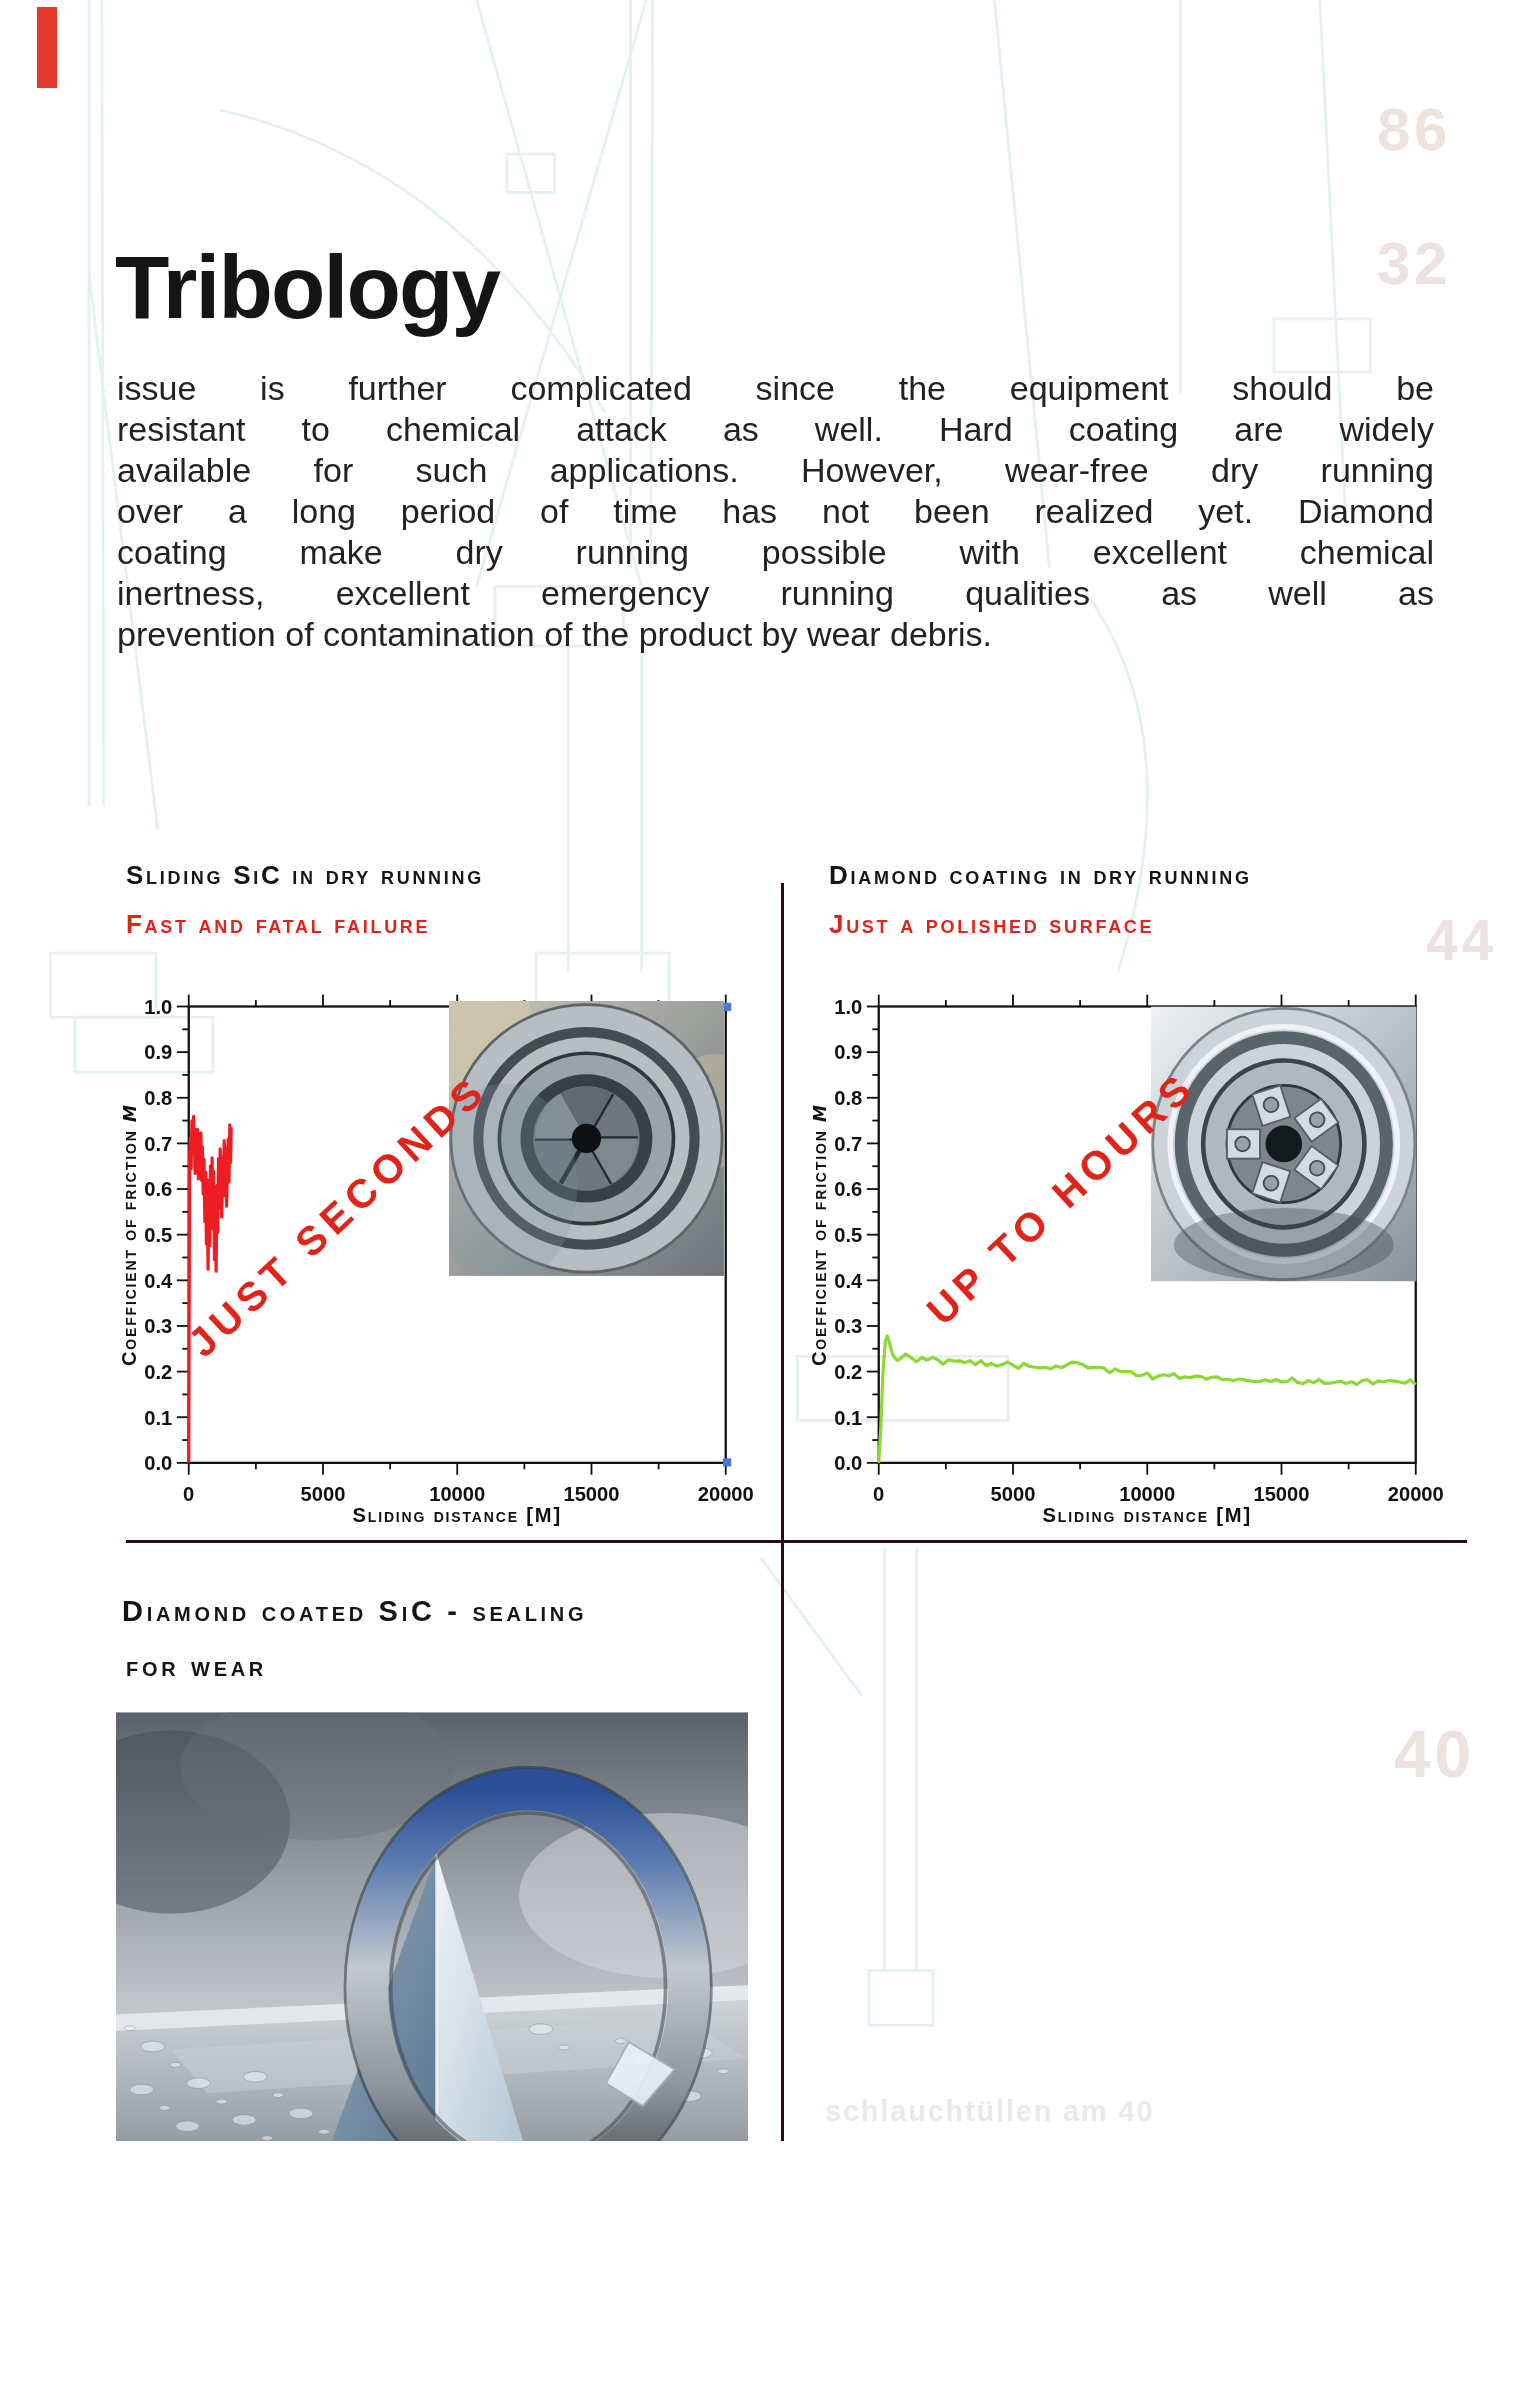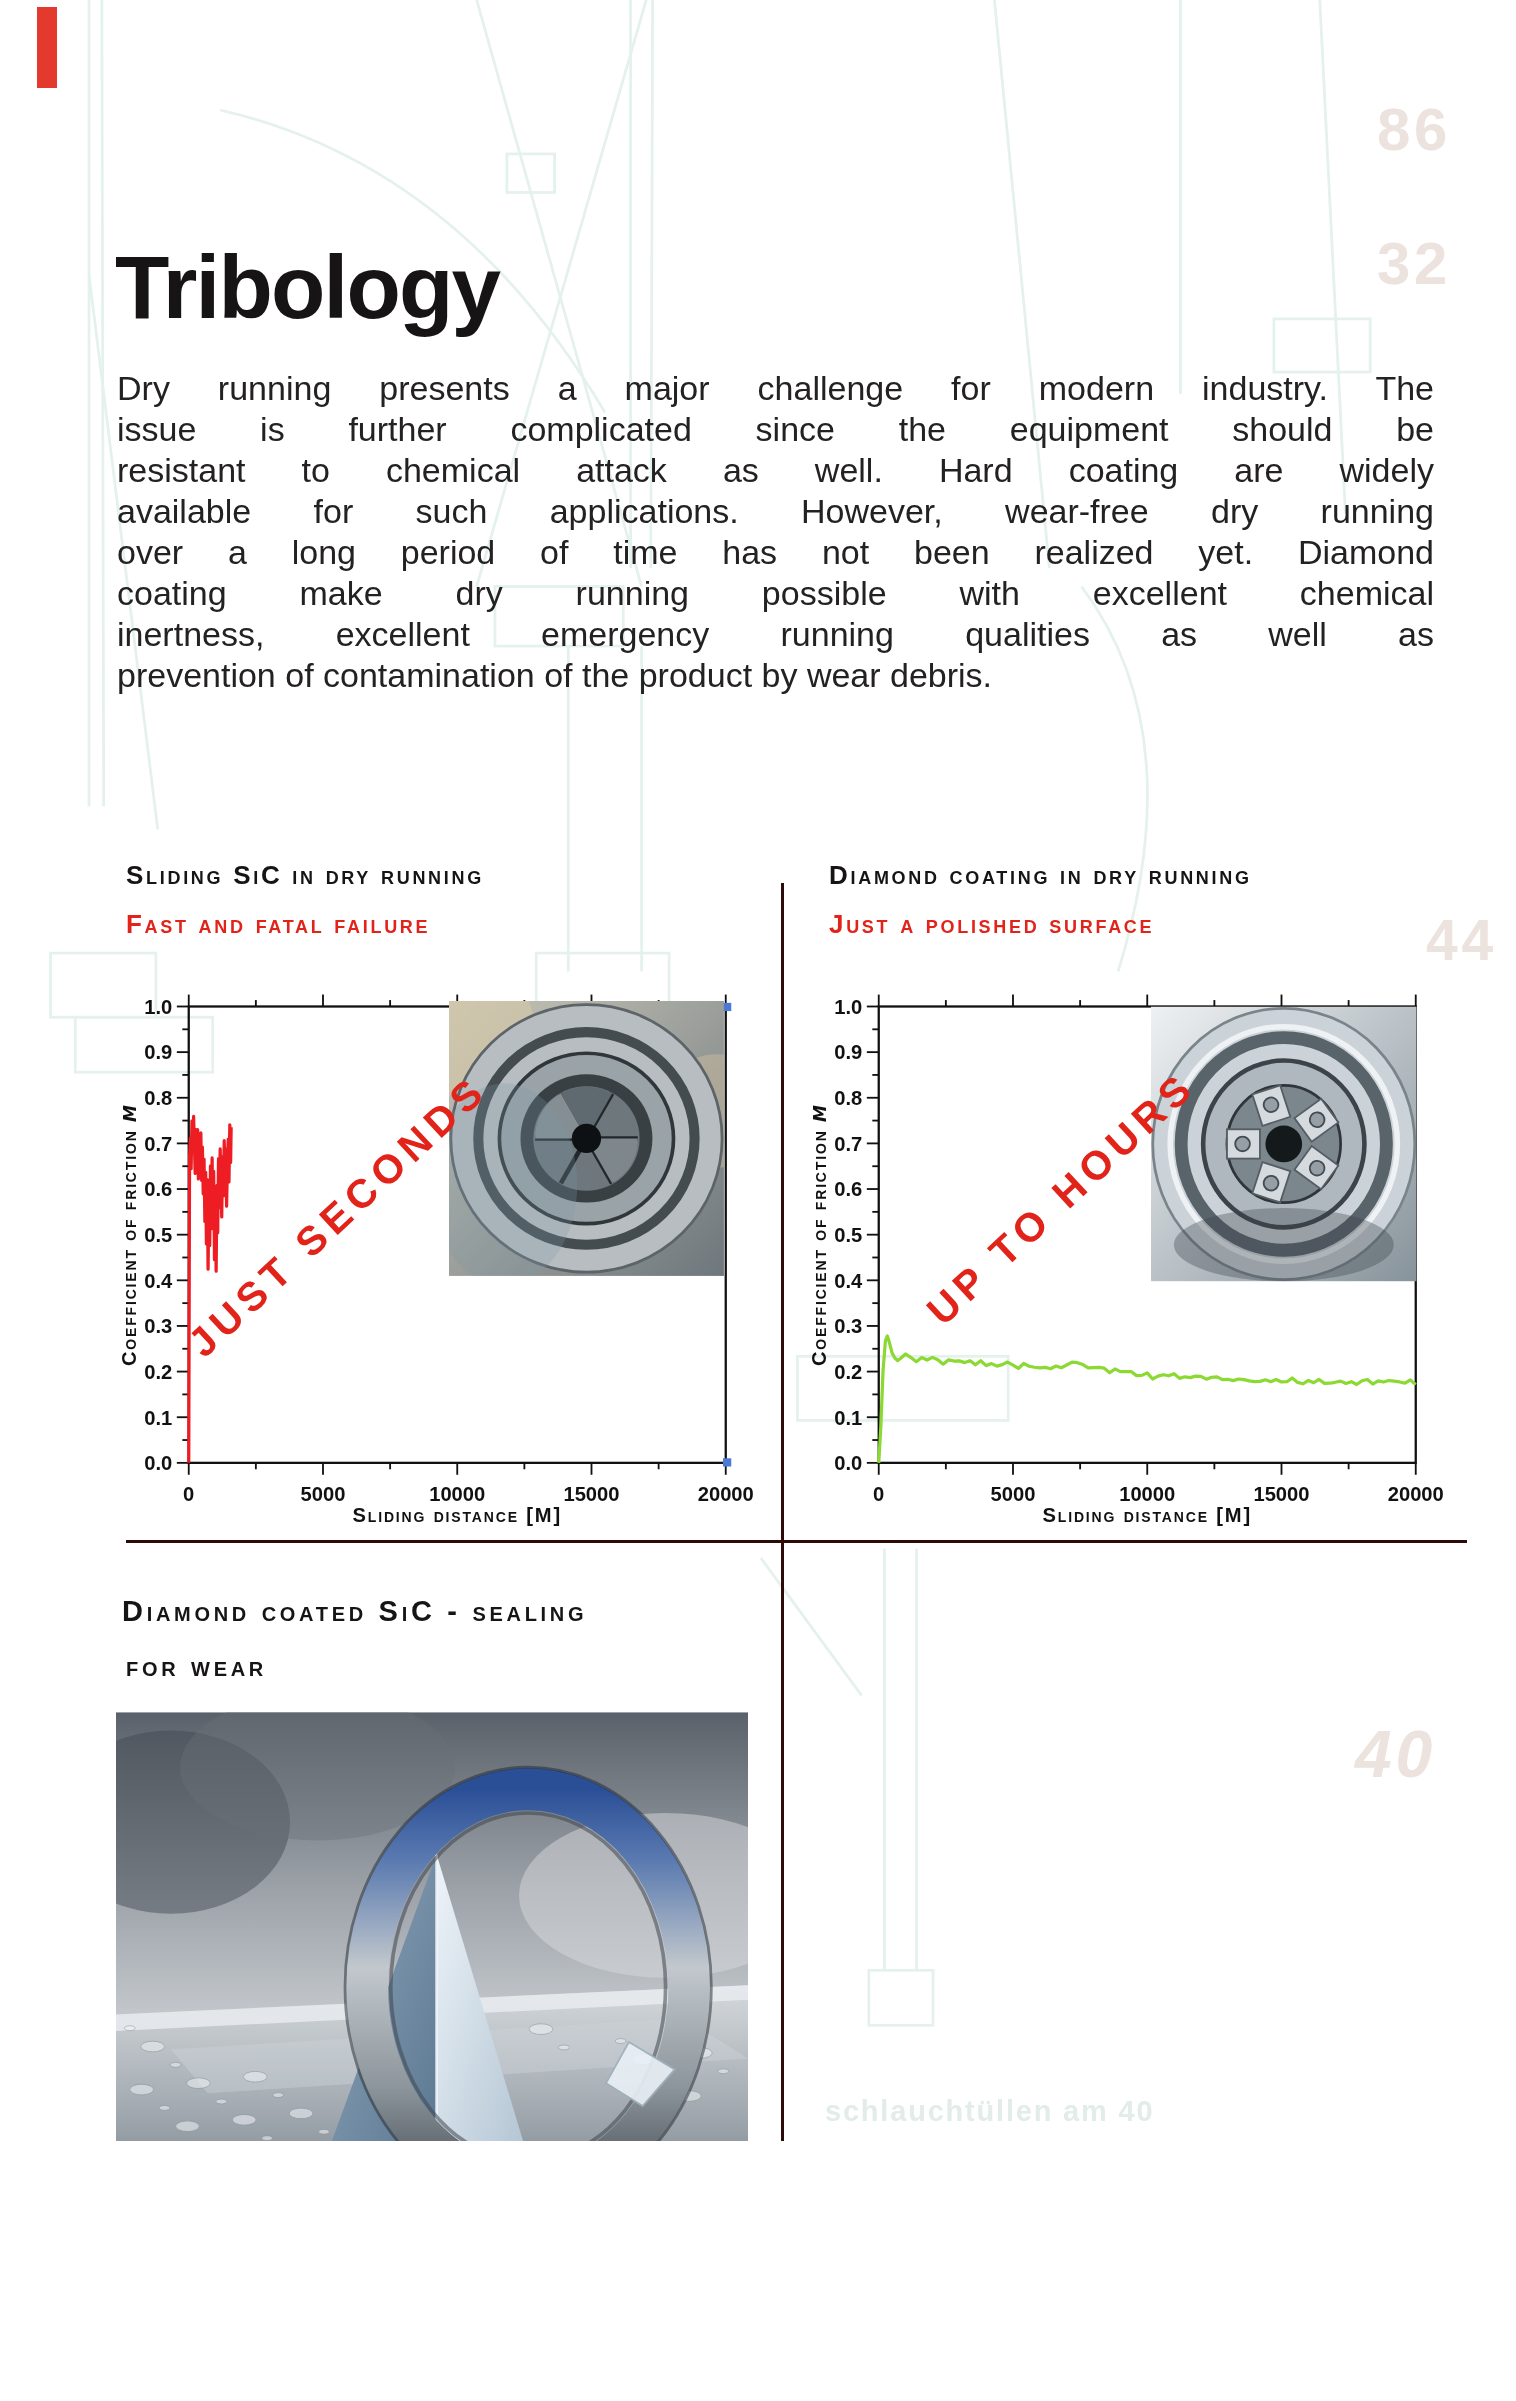--- a/index.html
+++ b/index.html
@@ -60,29 +60,28 @@
       <rect x="948" y="2150" width="70" height="60"></rect>
       <line x1="830" y1="1700" x2="940" y2="1850"></line>
       <path d="M 1180 640 q 120 160 40 420"></path>
       <path d="M 240 120 q 260 60 420 330"></path>
     </g>
   </svg>
 
   <span class="bg-number" style="left:1377px;top:95px;font-size:60px;">86</span>
   <span class="bg-number" style="left:1377px;top:229px;font-size:60px;">32</span>
   <span class="bg-number" style="left:1426px;top:907px;font-size:57px;">44</span>
-  <span class="bg-number" style="left:1355px;top:1716px;font-size:66px;font-style:italic;">40</span>
+  <span class="bg-number" style="left:1394px;top:1716px;font-size:66px;">40</span>
   <span class="bg-note" style="left:825px;top:2095px;">schlauchtüllen am 40</span>
   <span class="bg-note" style="left:825px;top:2191px;">gedreht gezeichnet</span>
 
   <div class="corner-marker"></div>
 
   <h1 class="page-title" style="margin:0;">Tribology</h1>
   <div class="intro">
-    <div class="line">Dry running presents a major challenge for modern industry. The</div>
     <div class="line">issue is further complicated since the equipment should be</div>
     <div class="line">resistant to chemical attack as well. Hard coating are widely</div>
     <div class="line">available for such applications. However, wear-free dry running</div>
     <div class="line">over a long period of time has not been realized yet. Diamond</div>
     <div class="line">coating make dry running possible with excellent chemical</div>
     <div class="line">inertness, excellent emergency running qualities as well as</div>
     <div class="line last">prevention of contamination of the product by wear debris.</div>
   </div>
 
   <div class="divider-v"></div>

